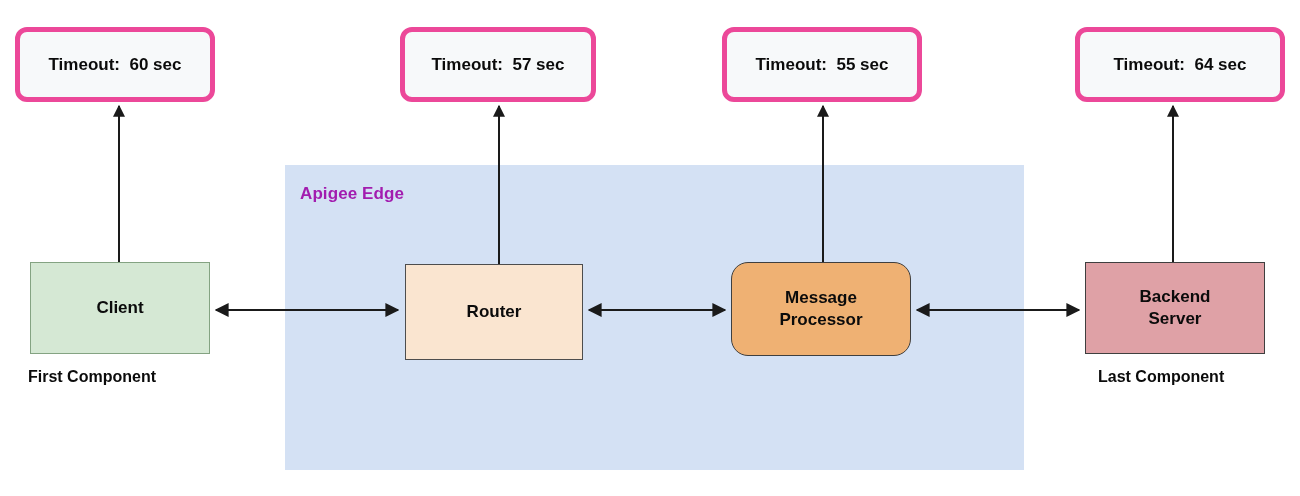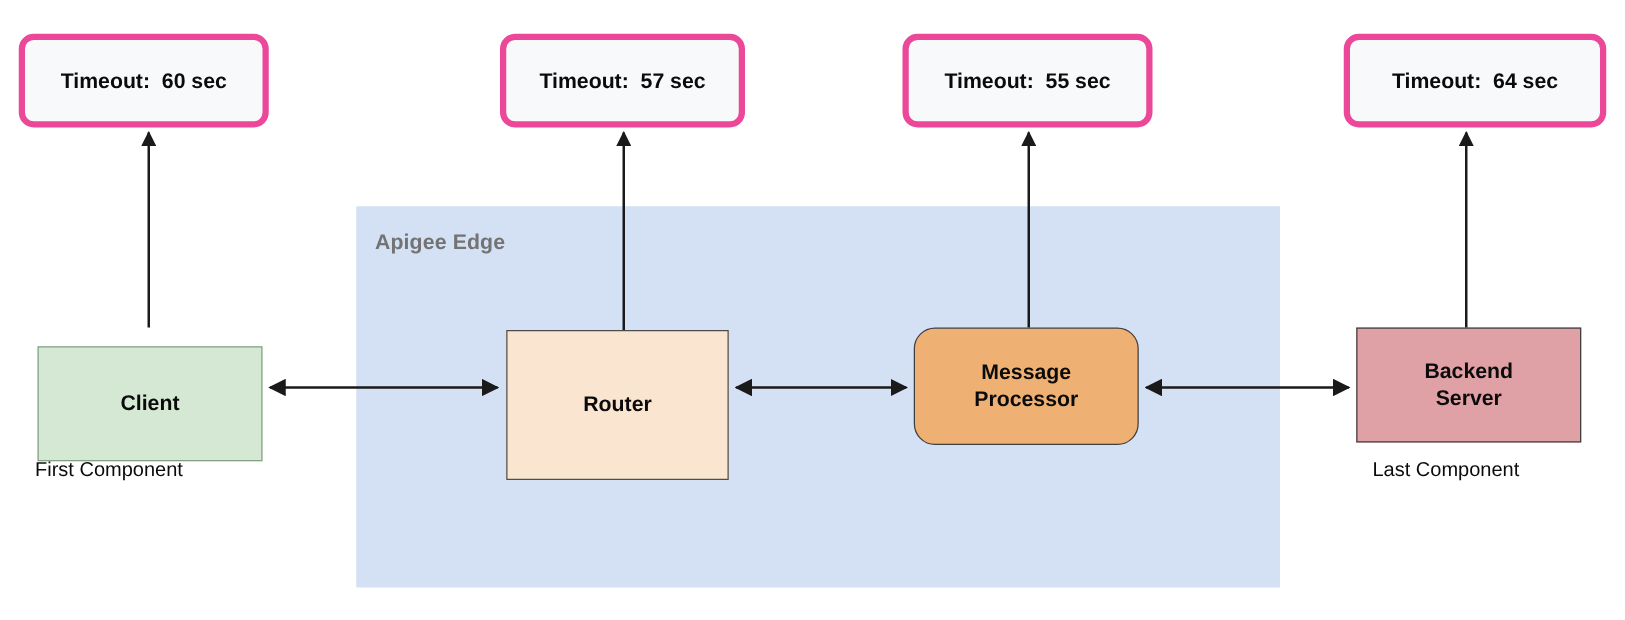--- a/index.html
+++ b/index.html
@@ -26,21 +26,21 @@
     width: 739px;
     height: 305px;
     background: #d4e1f4;
   }
   .zone-label {
     position: absolute;
     left: 300px;
     top: 184px;
     font-size: 17px;
     font-weight: bold;
-    color: #737373;
+    color: #a21caf;
     letter-spacing: 0.1px;
   }
 
   
   .timeout-box {
     position: absolute;
     top: 27px;
     height: 75px;
     background: #f7f9fa;
     border: 5px solid #ec4899;
@@ -73,40 +73,40 @@
   }
   .node-label {
     font-size: 17px;
     font-weight: bold;
     color: #0b0b0b;
     line-height: 1.28;
     white-space: pre-line;
   }
   #node-client {
     left: 30px; top: 262px; width: 180px; height: 92px;
-    background: #d5e8d4; border-color: #84a382; margin-top: 15px;
+    background: #d5e8d4; border-color: #84a382;
   }
   #node-router {
-    left: 405px; top: 264px; width: 178px; height: 120px;
+    left: 405px; top: 264px; width: 178px; height: 96px;
     background: #fae5d0; border-color: #4d4d4d;
   }
   #node-mp {
     left: 731px; top: 262px; width: 180px; height: 94px;
     background: #efb173; border-color: #3f3f3f; border-radius: 17px;
   }
   #node-backend {
     left: 1085px; top: 262px; width: 180px; height: 92px;
     background: #dfa1a6; border-color: #3f3f3f;
   }
 
   
   .caption {
     position: absolute;
     font-size: 16px;
-    font-weight: normal;
+    font-weight: bold;
     color: #0b0b0b;
     white-space: nowrap;
   }
   #caption-first { left: 28px;   top: 368px; }
   #caption-last  { left: 1098px; top: 368px; }
 
   
   #connectors {
     position: absolute;
     left: 0; top: 0;

